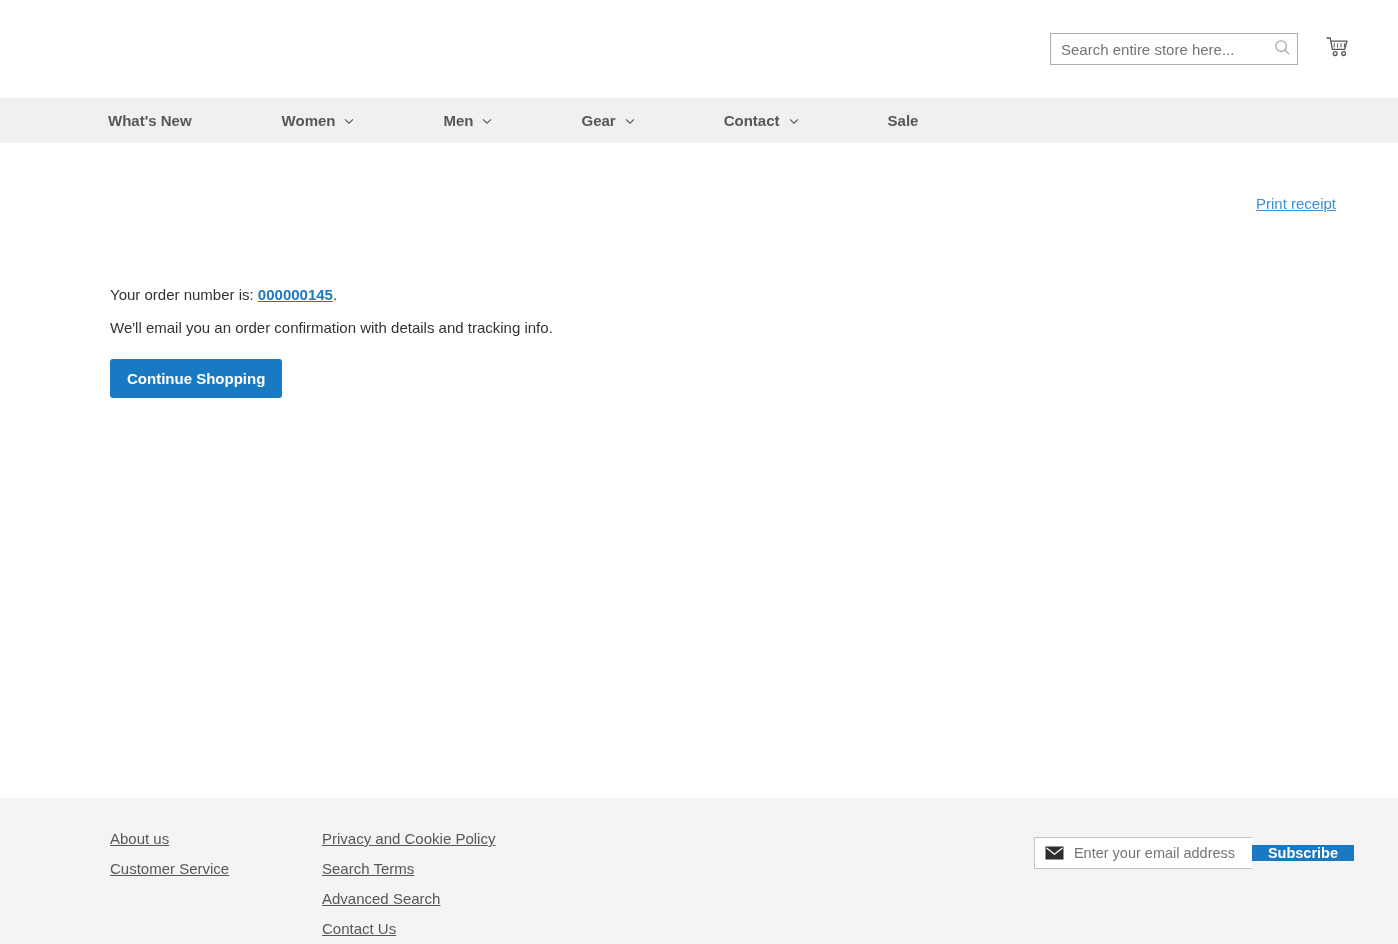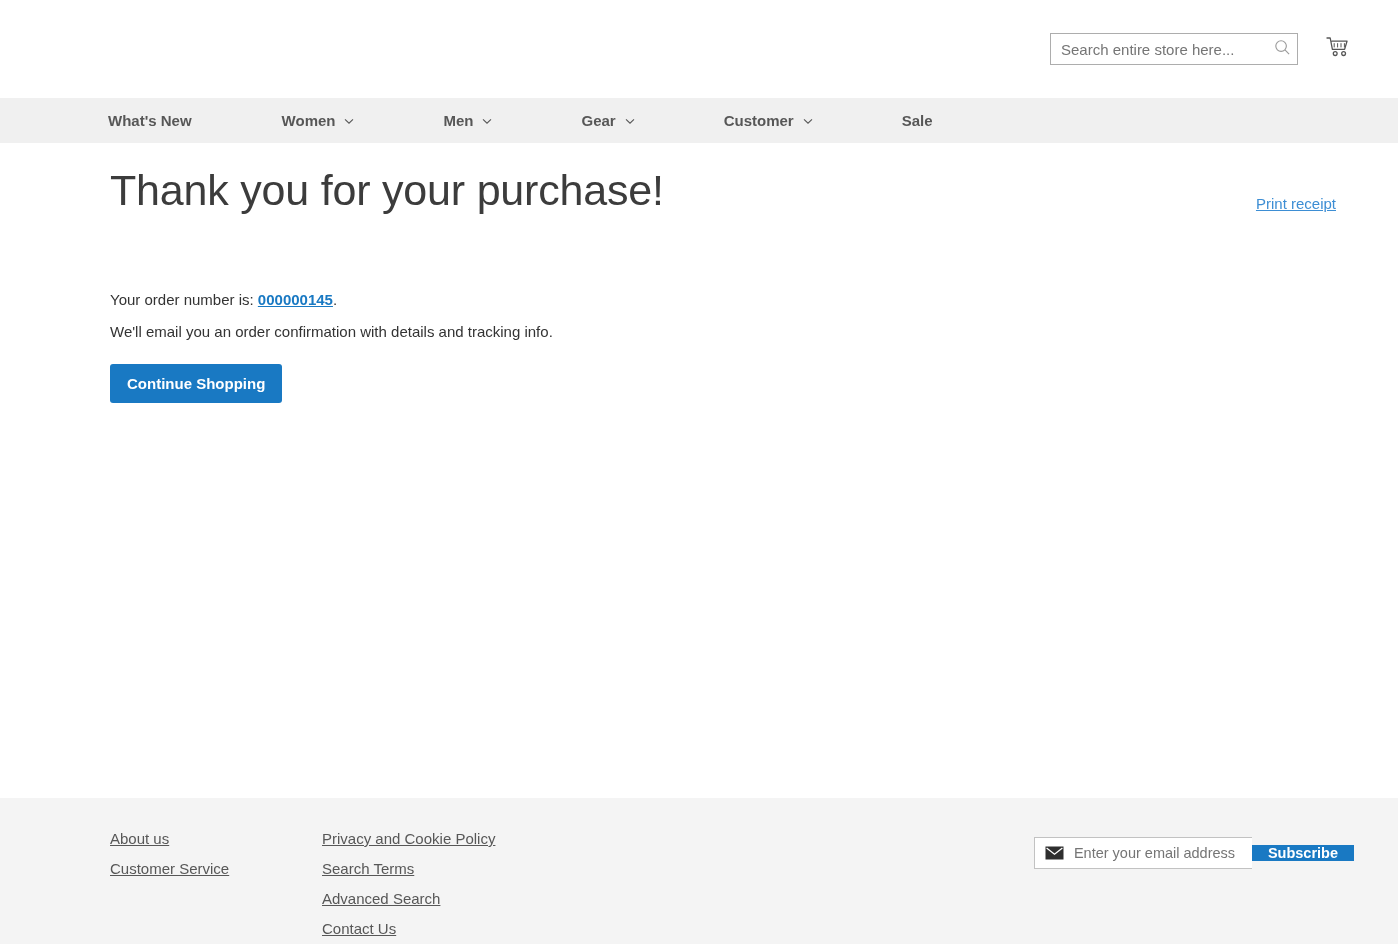--- a/index.html
+++ b/index.html
@@ -347,35 +347,34 @@
     </div>
     <div class="nav-item">
       <span>Gear</span>
       <span class="chev">
         <svg width="10" height="10" viewBox="0 0 10 10">
             <path d="M1 3.4 L5 7.2 L9 3.4" stroke="#575757" stroke-width="1.1" fill="none"></path>
           </svg>
       </span>
     </div>
     <div class="nav-item">
-      <span>Customer</span>
+      <span>Contact</span>
       <span class="chev">
         <svg width="10" height="10" viewBox="0 0 10 10">
             <path d="M1 3.4 L5 7.2 L9 3.4" stroke="#575757" stroke-width="1.1" fill="none"></path>
           </svg>
       </span>
     </div>
     <div class="nav-item">
       <span>Sale</span>
     </div>
   </div>
 
   <div class="main">
     <div class="page-title-row">
-      <h1 class="page-title">Thank you for your purchase!</h1>
       <a class="print-receipt" href="#">Print receipt</a>
     </div>
 
     <div class="order-block">
       <p class="order-line">
         <span>Your order number is: </span><a class="order-number" href="#">000000145</a><span>.</span>
       </p>
       <p class="email-line">We'll email you an order confirmation with details and tracking info.</p>
       <button class="btn-primary">Continue Shopping</button>
     </div>

